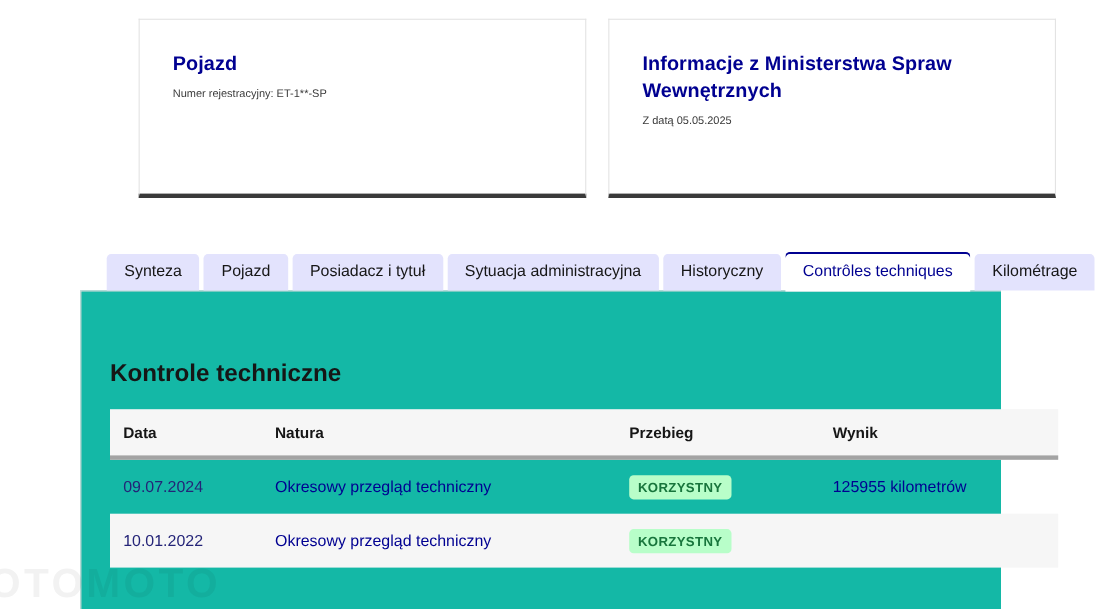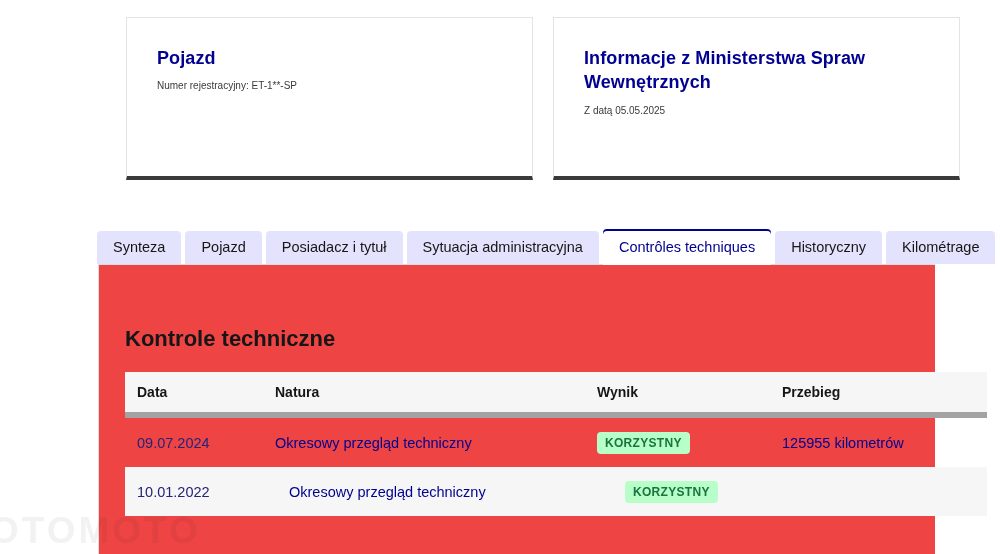--- a/index.html
+++ b/index.html
@@ -37,43 +37,43 @@
   }
   .tab.active {
     background: #fff; color: #000091;
     box-shadow: inset 0 2px 0 0 #000091;
     padding-top: 10px; padding-bottom: 10px;
     margin-bottom: -1px;
   }
 
   
   .panel {
-    position: absolute; left: 98px; top: 264px; width: 837px; height: 290px;
-    background: #ef4444;
+    position: absolute; left: 73px; top: 264px; width: 837px; height: 290px;
+    background: #14b8a6;
     border-left: 1px solid #ddd;
     border-top: 1px solid #ddd;
   }
   .panel-heading {
     margin: 61px 0 0 26px;
     font-size: 22px; font-weight: bold; color: #161616;
   }
 
   
   .ct-table { margin: 20px 0 0 26px; width: 862px; font-size: 14.5px; }
   .ct-row {
     display: grid; grid-template-columns: 138px 322px 185px 1fr;
     align-items: center; padding-left: 12px;
   }
   .ct-head {
     background: #f6f6f6; height: 46px;
-    border-bottom: 6px solid #a3a3a3;
+    border-bottom: 4px solid #a3a3a3;
     font-weight: bold; color: #161616; font-size: 14px;
   }
   .ct-data { height: 49px; }
-  .ct-data.alt { background: #f6f6f6; gap: 14px; }
+  .ct-data.alt { background: #f6f6f6; }
   .cell-date { color: #242478; }
   .cell-nature, .cell-mileage { color: #000091; }
   .badge {
     display: inline-block;
     background: #b8fec9; color: #18753c;
     font-size: 12px; font-weight: bold; letter-spacing: 0.3px;
     padding: 4px 8px; border-radius: 4px;
   }
 
   
@@ -97,34 +97,34 @@
   <div class="card card-2">
     <div class="card-title">Informacje z Ministerstwa Spraw Wewnętrznych</div>
     <div class="card-text">Z datą 05.05.2025</div>
   </div>
 
   <div class="tabs">
     <div class="tab">Synteza</div>
     <div class="tab">Pojazd</div>
     <div class="tab">Posiadacz i tytuł</div>
     <div class="tab">Sytuacja administracyjna</div>
+    <div class="tab">Historyczny</div>
     <div class="tab active">Contrôles techniques</div>
-    <div class="tab">Historyczny</div>
     <div class="tab">Kilométrage</div>
   </div>
 
   <div class="panel">
     <div class="panel-heading">Kontrole techniczne</div>
 
     <div class="ct-table">
       <div class="ct-row ct-head">
         <div>Data</div>
         <div>Natura</div>
+        <div>Przebieg</div>
         <div>Wynik</div>
-        <div>Przebieg</div>
       </div>
 
       <div class="ct-row ct-data">
         <div class="cell-date">09.07.2024</div>
         <div class="cell-nature">Okresowy przegląd techniczny</div>
         <div>
           <span class="badge">KORZYSTNY</span>
         </div>
         <div class="cell-mileage">125955 kilometrów</div>
       </div>

